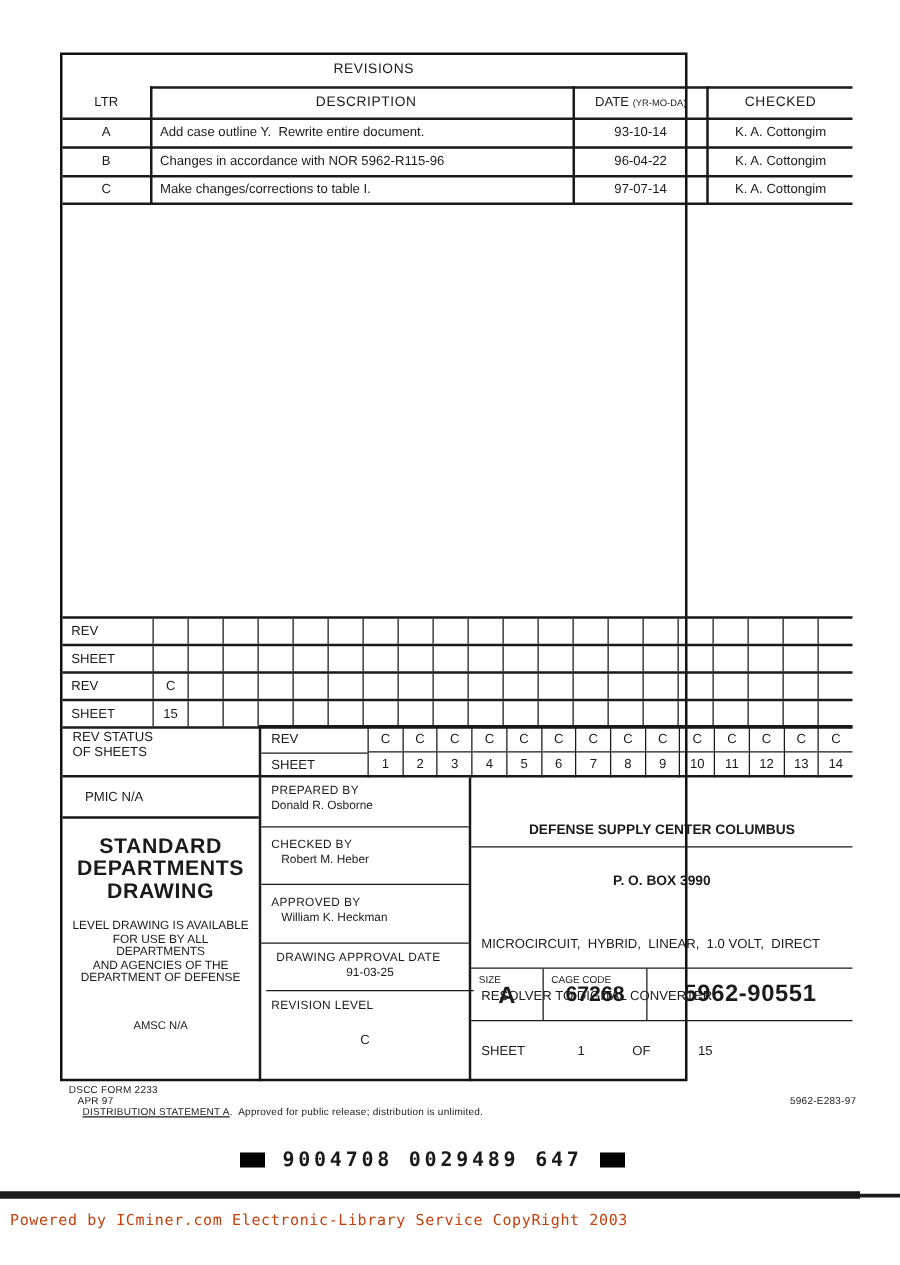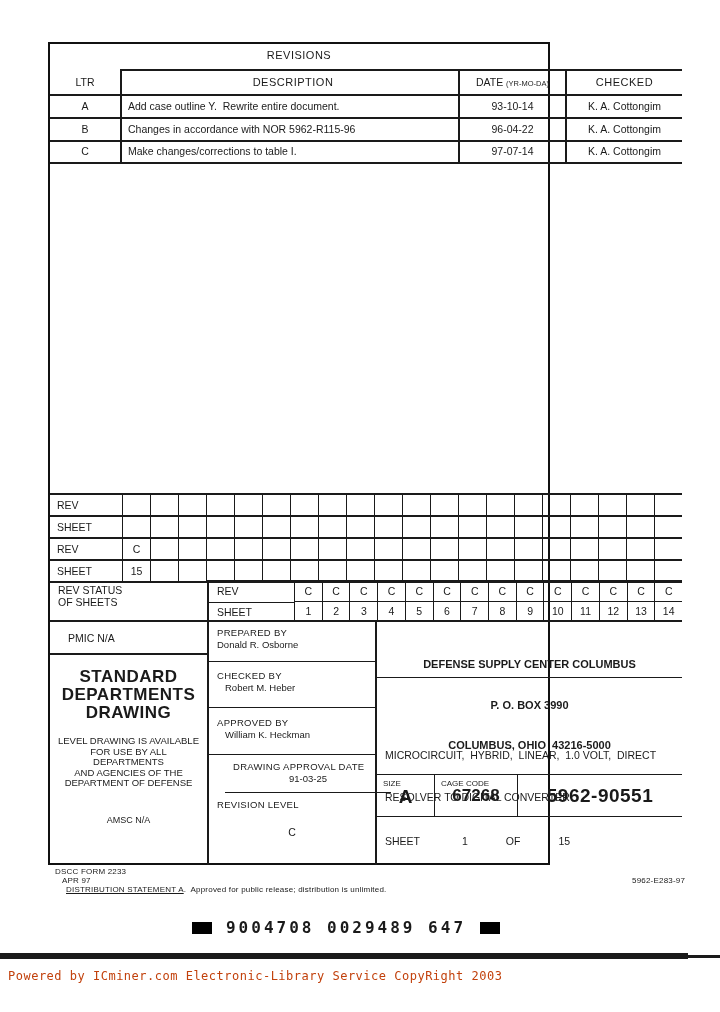--- a/index.html
+++ b/index.html
@@ -274,36 +274,35 @@
         <div class="fld-val" style="margin-left:8px;">Donald R. Osborne</div>
       </div>
       <div class="abs" style="left:0;top:40px;width:100%;height:46px;border-bottom:1.5px solid #1a1a1a;box-sizing:border-box;">
         <div class="fld-label" style="margin:8px 0 1px 8px;">CHECKED BY</div>
         <div class="fld-val" style="margin-left:16px;">Robert M. Heber</div>
       </div>
       <div class="abs" style="left:0;top:86px;width:100%;height:47px;border-bottom:1.5px solid #1a1a1a;box-sizing:border-box;">
         <div class="fld-label" style="margin:9px 0 1px 8px;">APPROVED BY</div>
         <div class="fld-val" style="margin-left:16px;">William K. Heckman</div>
       </div>
-      <div class="abs" style="left:16px;top:133px;width:100%;height:38px;border-bottom:1.5px solid #1a1a1a;box-sizing:border-box;">
+      <div class="abs" style="left:4px;top:133px;width:100%;height:38px;border-bottom:1.5px solid #1a1a1a;box-sizing:border-box;">
         <div class="fld-label" style="margin:6px 0 1px 8px;">DRAWING APPROVAL DATE</div>
         <div class="fld-val ctr">91-03-25</div>
       </div>
       <div class="abs" style="left:0;top:171px;width:100%;height:72px;box-sizing:border-box;">
         <div class="fld-label" style="margin:6px 0 0 8px;">REVISION LEVEL</div>
         <div class="ctr" style="margin-top:16px;font-size:10.5px;">C</div>
       </div>
     </div>
 
     <div class="abs" style="left:325px;top:578px;width:307px;height:243px;border-left:2px solid #1a1a1a;box-sizing:border-box;">
       <div class="abs" style="left:0;top:0;width:100%;height:56px;border-bottom:1.5px solid #1a1a1a;box-sizing:border-box;">
         <div class="ctr pre" style="font-weight:bold;font-size:11px;line-height:13.5px;margin-top:9px;">
           <div>DEFENSE SUPPLY CENTER COLUMBUS</div>
           <div>P. O. BOX 3990</div>
-          <div>COLUMBUS, OHIO  43216-5000</div>
         </div>
       </div>
       <div class="abs" style="left:0;top:56px;width:100%;height:97px;border-bottom:1.5px solid #1a1a1a;box-sizing:border-box;">
         <div class="pre" style="font-size:10.5px;line-height:14px;margin:42px 0 0 8px;">
           <div>MICROCIRCUIT,  HYBRID,  LINEAR,  1.0 VOLT,  DIRECT</div>
           <div>RESOLVER TO DIGITAL CONVERTER</div>
         </div>
       </div>
       <div class="abs" style="left:0;top:153px;width:100%;height:42px;border-bottom:1.5px solid #1a1a1a;box-sizing:border-box;display:flex;">
         <div style="width:57px;box-sizing:border-box;">

